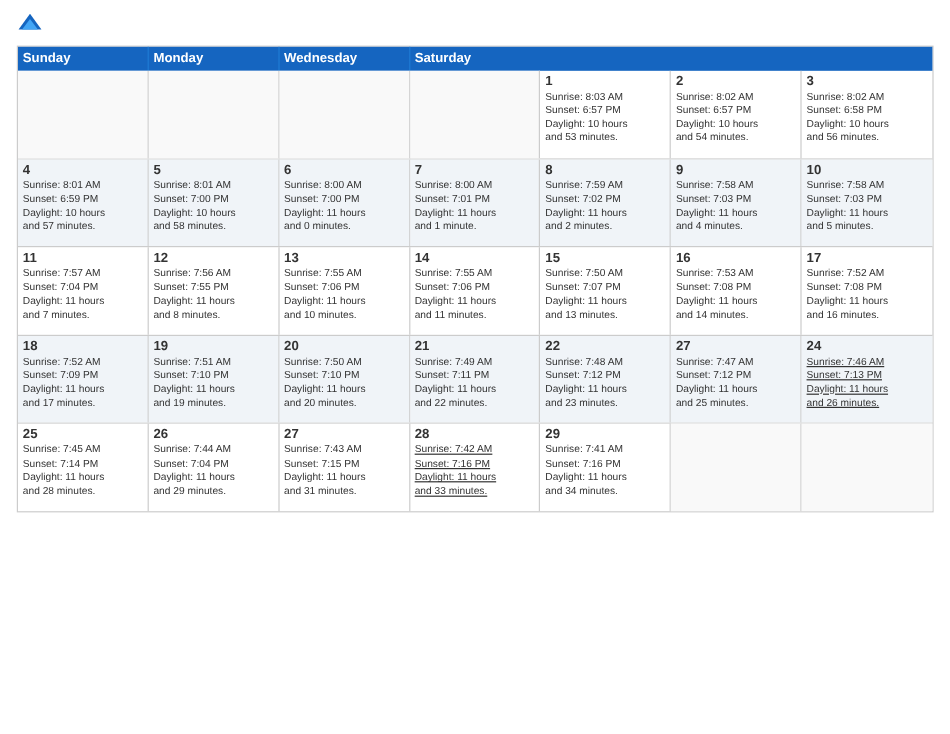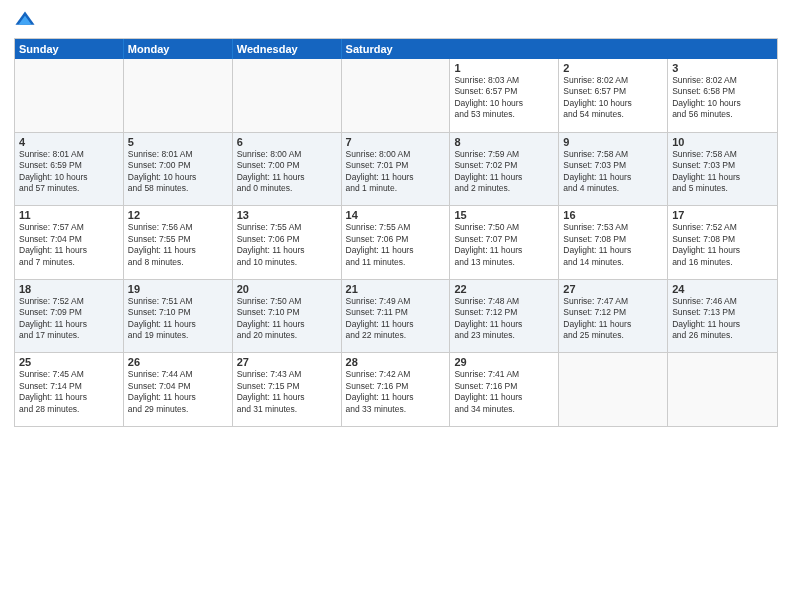--- a/index.html
+++ b/index.html
@@ -313,21 +313,21 @@
           </div>
           <div class="cal-cell">
             <div class="day-num">27</div>
             <div class="day-info" style="white-space: pre-line;">Sunrise: 7:47 AM
 Sunset: 7:12 PM
 Daylight: 11 hours
 and 25 minutes.</div>
           </div>
           <div class="cal-cell">
             <div class="day-num">24</div>
-            <div class="day-info" style="white-space: pre-line;">Sunrise: 7:46 AM
+            <div class="day-info" style="white-space: pre-line; text-decoration: underline;">Sunrise: 7:46 AM
 Sunset: 7:13 PM
 Daylight: 11 hours
 and 26 minutes.</div>
           </div>
         </div>
         <div class="cal-row">
           <div class="cal-cell">
             <div class="day-num">25</div>
             <div class="day-info" style="white-space: pre-line;">Sunrise: 7:45 AM
 Sunset: 7:14 PM
@@ -343,21 +343,21 @@
           </div>
           <div class="cal-cell">
             <div class="day-num">27</div>
             <div class="day-info" style="white-space: pre-line;">Sunrise: 7:43 AM
 Sunset: 7:15 PM
 Daylight: 11 hours
 and 31 minutes.</div>
           </div>
           <div class="cal-cell">
             <div class="day-num">28</div>
-            <div class="day-info" style="white-space: pre-line;">Sunrise: 7:42 AM
+            <div class="day-info" style="white-space: pre-line; text-decoration: underline;">Sunrise: 7:42 AM
 Sunset: 7:16 PM
 Daylight: 11 hours
 and 33 minutes.</div>
           </div>
           <div class="cal-cell">
             <div class="day-num">29</div>
             <div class="day-info" style="white-space: pre-line;">Sunrise: 7:41 AM
 Sunset: 7:16 PM
 Daylight: 11 hours
 and 34 minutes.</div>

